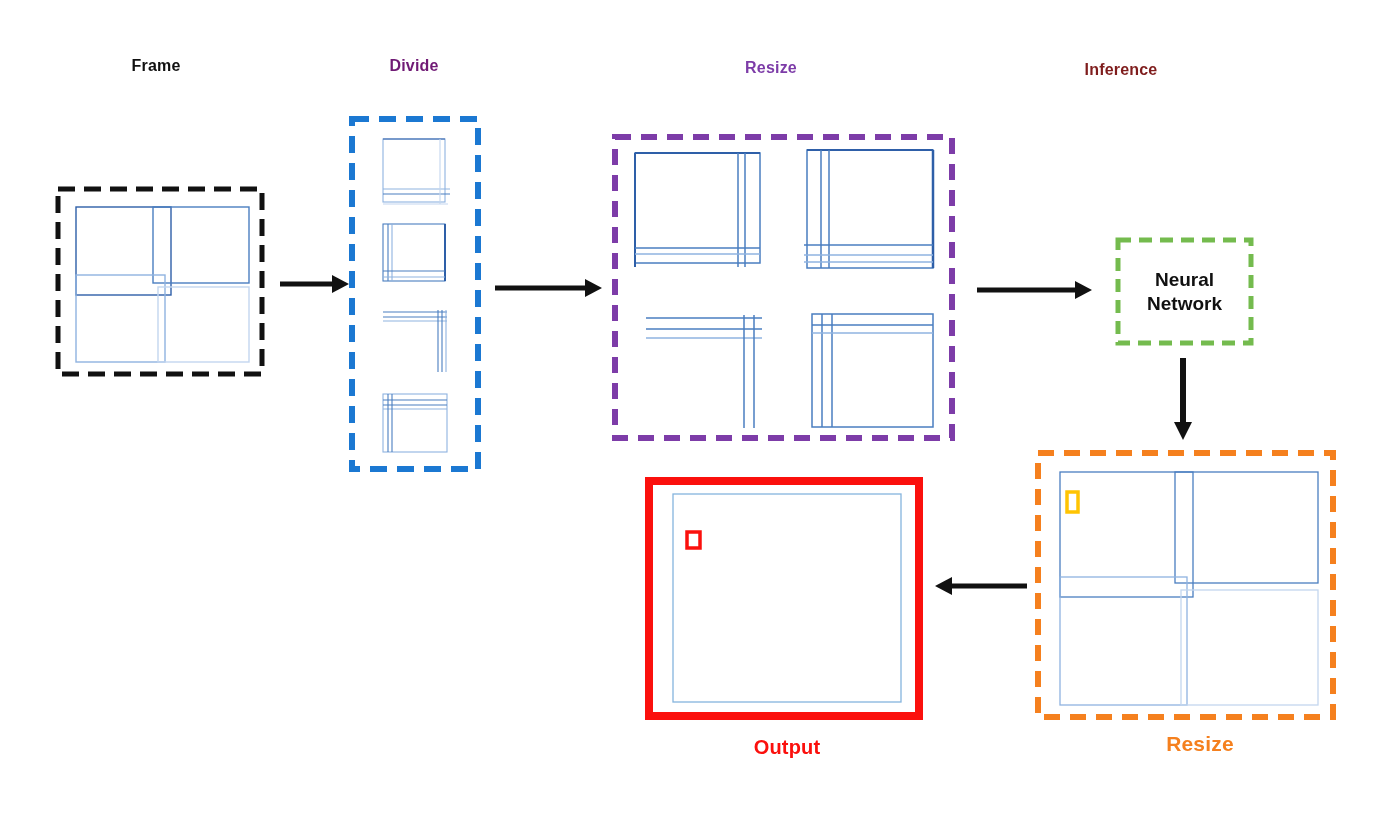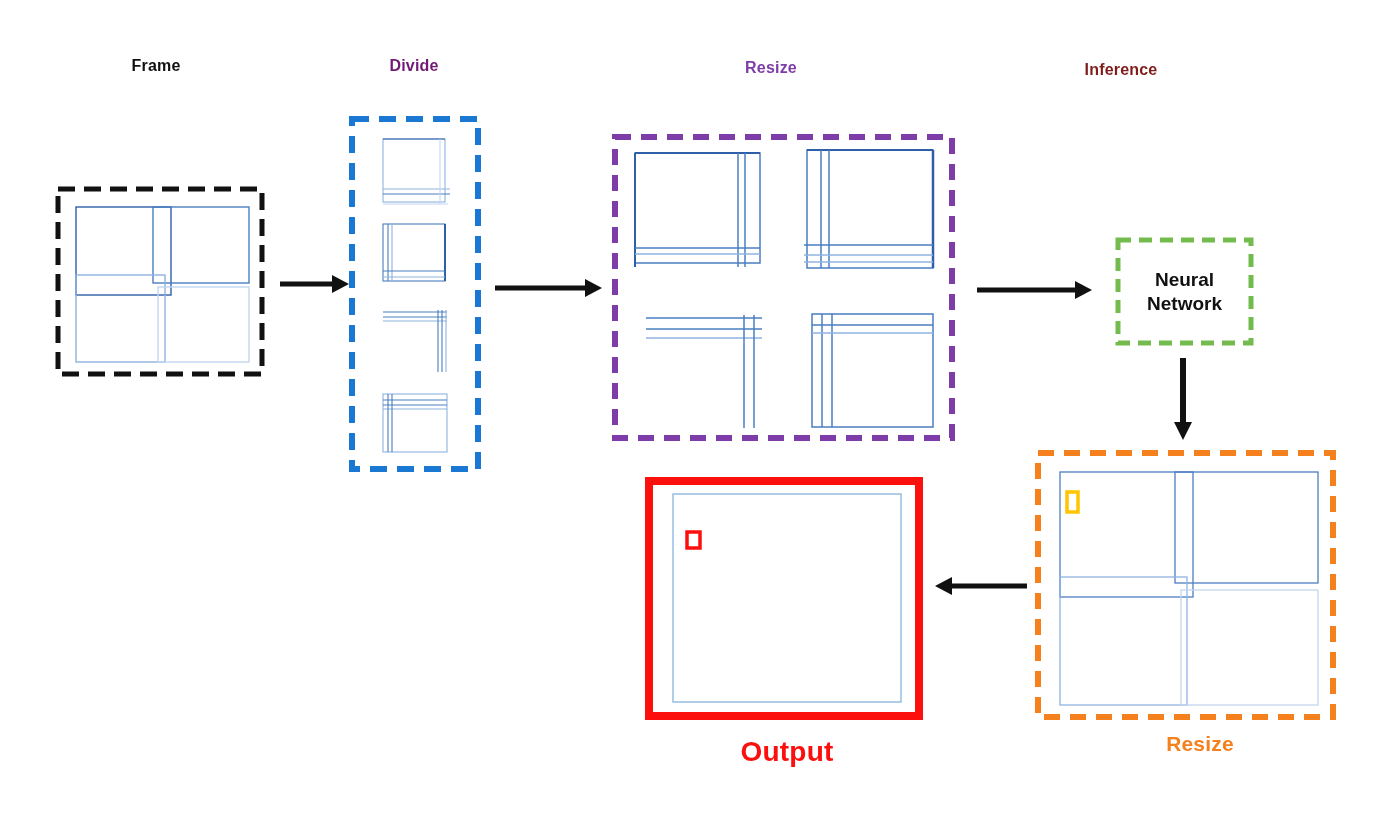--- a/index.html
+++ b/index.html
@@ -16,21 +16,21 @@
     transform:translateX(-50%);
     font-weight:bold;
     font-size:16px;
     letter-spacing:0.2px;
     white-space:nowrap;
   }
   .lbl-frame{color:#111111;}
   .lbl-divide{color:#701a75;}
   .lbl-resize{color:#7d3ca8;}
   .lbl-inference{color:#7f1d1d;}
-  .lbl-output{color:#fb100d;font-size:28px;}
+  .lbl-output{color:#fb100d;font-size:20px;}
   .lbl-merging{color:#f5801e;font-size:21px;}
   .nn-node{
     position:absolute;
     left:1118px;top:240px;width:133px;height:103px;
     display:flex;flex-direction:column;align-items:center;justify-content:center;
     font-weight:bold;font-size:19px;line-height:24px;color:#111111;
     text-align:center;
   }
   
   .ln-d{stroke:#2e5fa8;}

